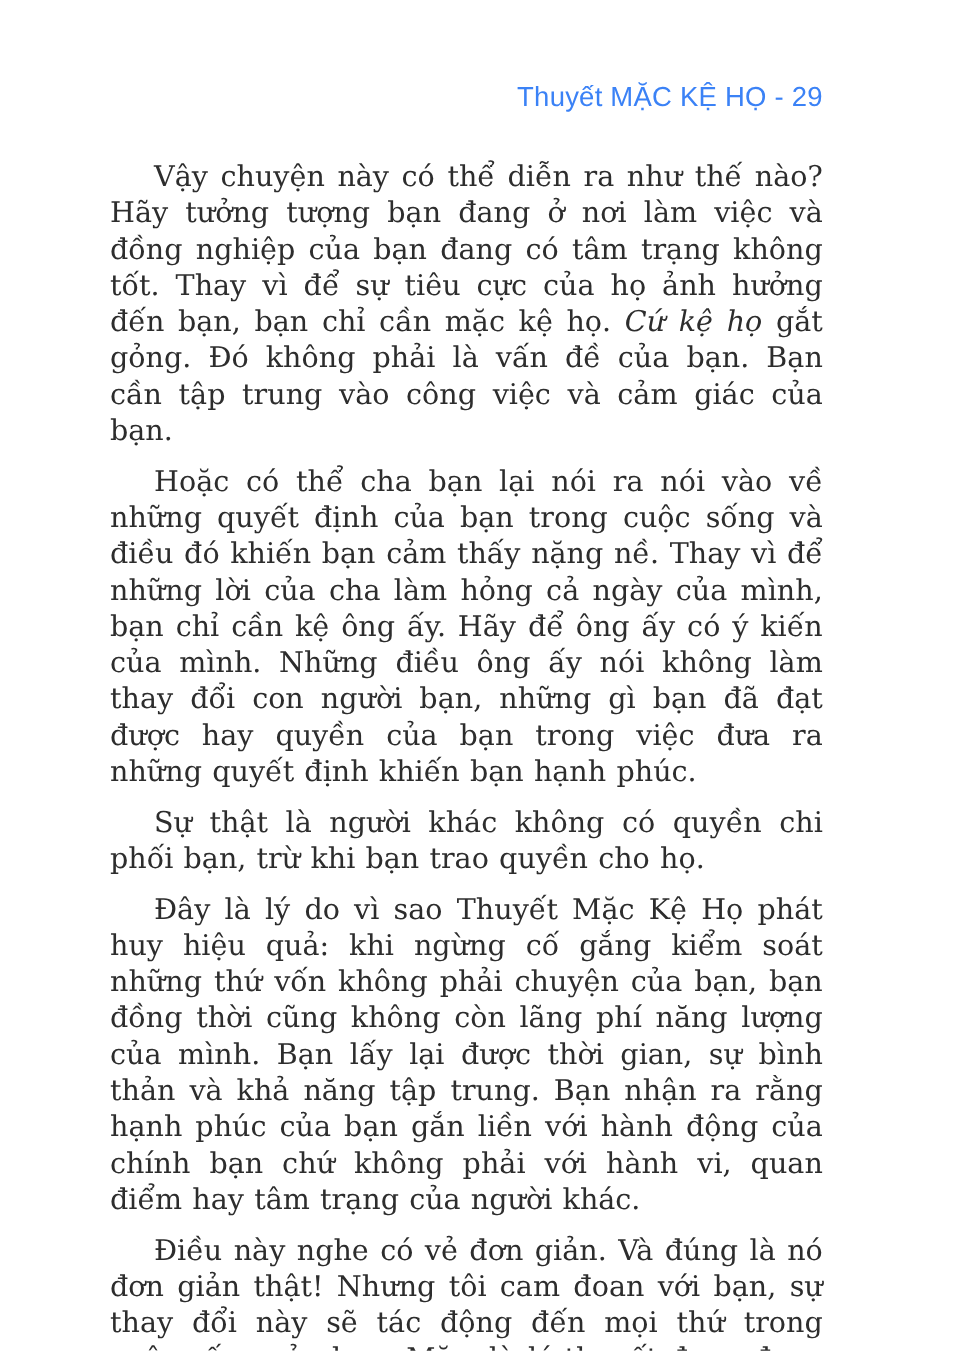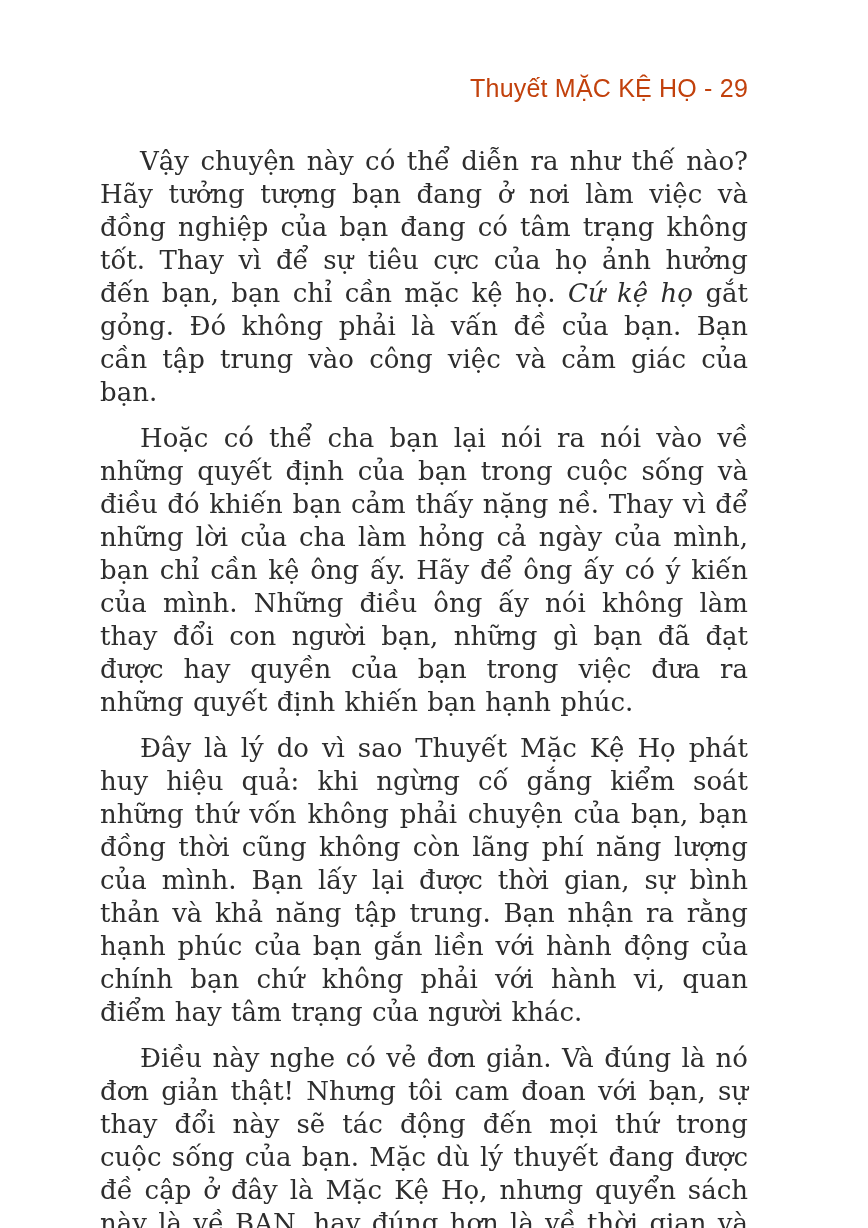--- a/index.html
+++ b/index.html
@@ -39,22 +39,23 @@
     word-spacing: 1px;
   }
   .body-text p em {
     font-style: italic;
   }
 </style>
 </head>
 <body style="background: rgb(255, 255, 255);">
 
 <div class="page">
-  <header class="running-header" style="color: #c2410c;">
+  <header class="running-header" style="color: #3b82f6;">
     <span>Thuyết MẶC KỆ HỌ - 29</span>
   </header>
   <main class="body-text" style="color: rgb(45, 45, 45);">
       <p><span>Vậy chuyện này có thể diễn ra như thế nào? Hãy tưởng tượng bạn đang ở nơi làm việc và đồng nghiệp của bạn đang có tâm trạng không tốt. Thay vì để sự tiêu cực của họ ảnh hưởng đến bạn, bạn chỉ cần mặc kệ họ. </span><em>Cứ kệ họ</em><span> gắt gỏng. Đó không phải là vấn đề của bạn. Bạn cần tập trung vào công việc và cảm giác của bạn.</span></p>
       <p><span>Hoặc có thể cha bạn lại nói ra nói vào về những quyết định của bạn trong cuộc sống và điều đó khiến bạn cảm thấy nặng nề. Thay vì để những lời của cha làm hỏng cả ngày của mình, bạn chỉ cần kệ ông ấy. Hãy để ông ấy có ý kiến của mình. Những điều ông ấy nói không làm thay đổi con người bạn, những gì bạn đã đạt được hay quyền của bạn trong việc đưa ra những quyết định khiến bạn hạnh phúc.</span></p>
+      <p><span>Sự thật là người khác không có quyền chi phối bạn, trừ khi bạn trao quyền cho họ.</span></p>
       <p><span>Đây là lý do vì sao Thuyết Mặc Kệ Họ phát huy hiệu quả: khi ngừng cố gắng kiểm soát những thứ vốn không phải chuyện của bạn, bạn đồng thời cũng không còn lãng phí năng lượng của mình. Bạn lấy lại được thời gian, sự bình thản và khả năng tập trung. Bạn nhận ra rằng hạnh phúc của bạn gắn liền với hành động của chính bạn chứ không phải với hành vi, quan điểm hay tâm trạng của người khác.</span></p>
       <p><span>Điều này nghe có vẻ đơn giản. Và đúng là nó đơn giản thật! Nhưng tôi cam đoan với bạn, sự thay đổi này sẽ tác động đến mọi thứ trong cuộc sống của bạn. Mặc dù lý thuyết đang được đề cập ở đây là Mặc Kệ Họ, nhưng quyển sách này là về BẠN, hay đúng hơn là về thời gian và năng lượng của bạn, vì đây là những nguồn lực quý giá nhất mà bạn có.</span></p>
     </main>
 </div>
 
 </body></html>

